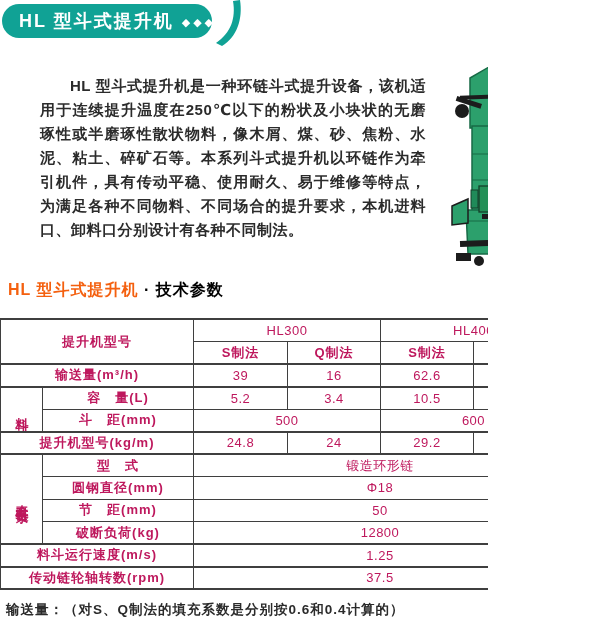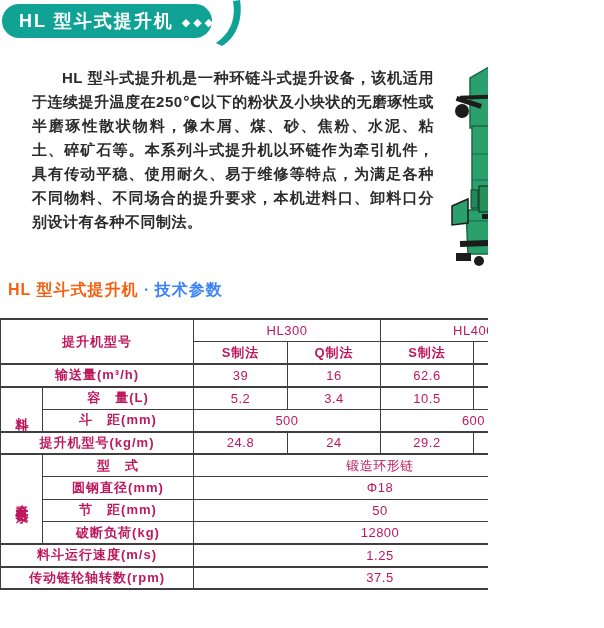--- a/index.html
+++ b/index.html
@@ -15,29 +15,29 @@
   }
   .banner-title{color:#fff;font-size:18px;font-weight:700;letter-spacing:2px;white-space:nowrap;}
   .banner-diamonds{color:#fff;font-size:11px;letter-spacing:3px;margin-left:8px;padding-top:3px;}
   .banner-swoosh{position:absolute;left:212px;top:0px;}
   
   .intro{
     position:absolute;left:24px;top:58px;width:418px;
     font-size:15px;line-height:24px;font-weight:700;letter-spacing:0.5px;
     text-align:justify;color:#2b2b2b;
   }
-  .intro p{margin:8px;text-indent:2em;}
+  .intro p{margin:16px;text-indent:2em;}
   
   .machine{position:absolute;left:448px;top:58px;width:150px;height:214px;}
   
   .section-heading{
     position:absolute;left:8px;top:280px;font-size:16px;font-weight:700;letter-spacing:1px;
   }
   .section-heading .hl{color:#f4600f;}
-  .section-heading .sub{color:#3b82f6;font-family:Liberation Serif, serif;}
+  .section-heading .sub{color:#000000;}
   
   table.tech{
     position:absolute;left:0px;top:318px;width:566px;
     border-collapse:collapse;table-layout:fixed;
     font-size:13px;color:#be185d;
   }
   table.tech td{
     border:1px solid #3f3f3f;text-align:center;vertical-align:middle;
     padding:0 2px;overflow:hidden;
   }
@@ -188,14 +188,15 @@
       <td class="lbl edge-l" colspan="2">料斗运行速度(m/s)</td>
       <td class="val edge-r" colspan="4">1.25</td>
     </tr>
     <tr class="bt-thick bb-thick">
       <td class="lbl edge-l" colspan="2">传动链轮轴转数(rpm)</td>
       <td class="val edge-r" colspan="4">37.5</td>
     </tr>
   </tbody>
     </table>
 
+  <div class="footnote">输送量：（对S、Q制法的填充系数是分别按0.6和0.4计算的）</div>
 
 </div>
 
 </body></html>

